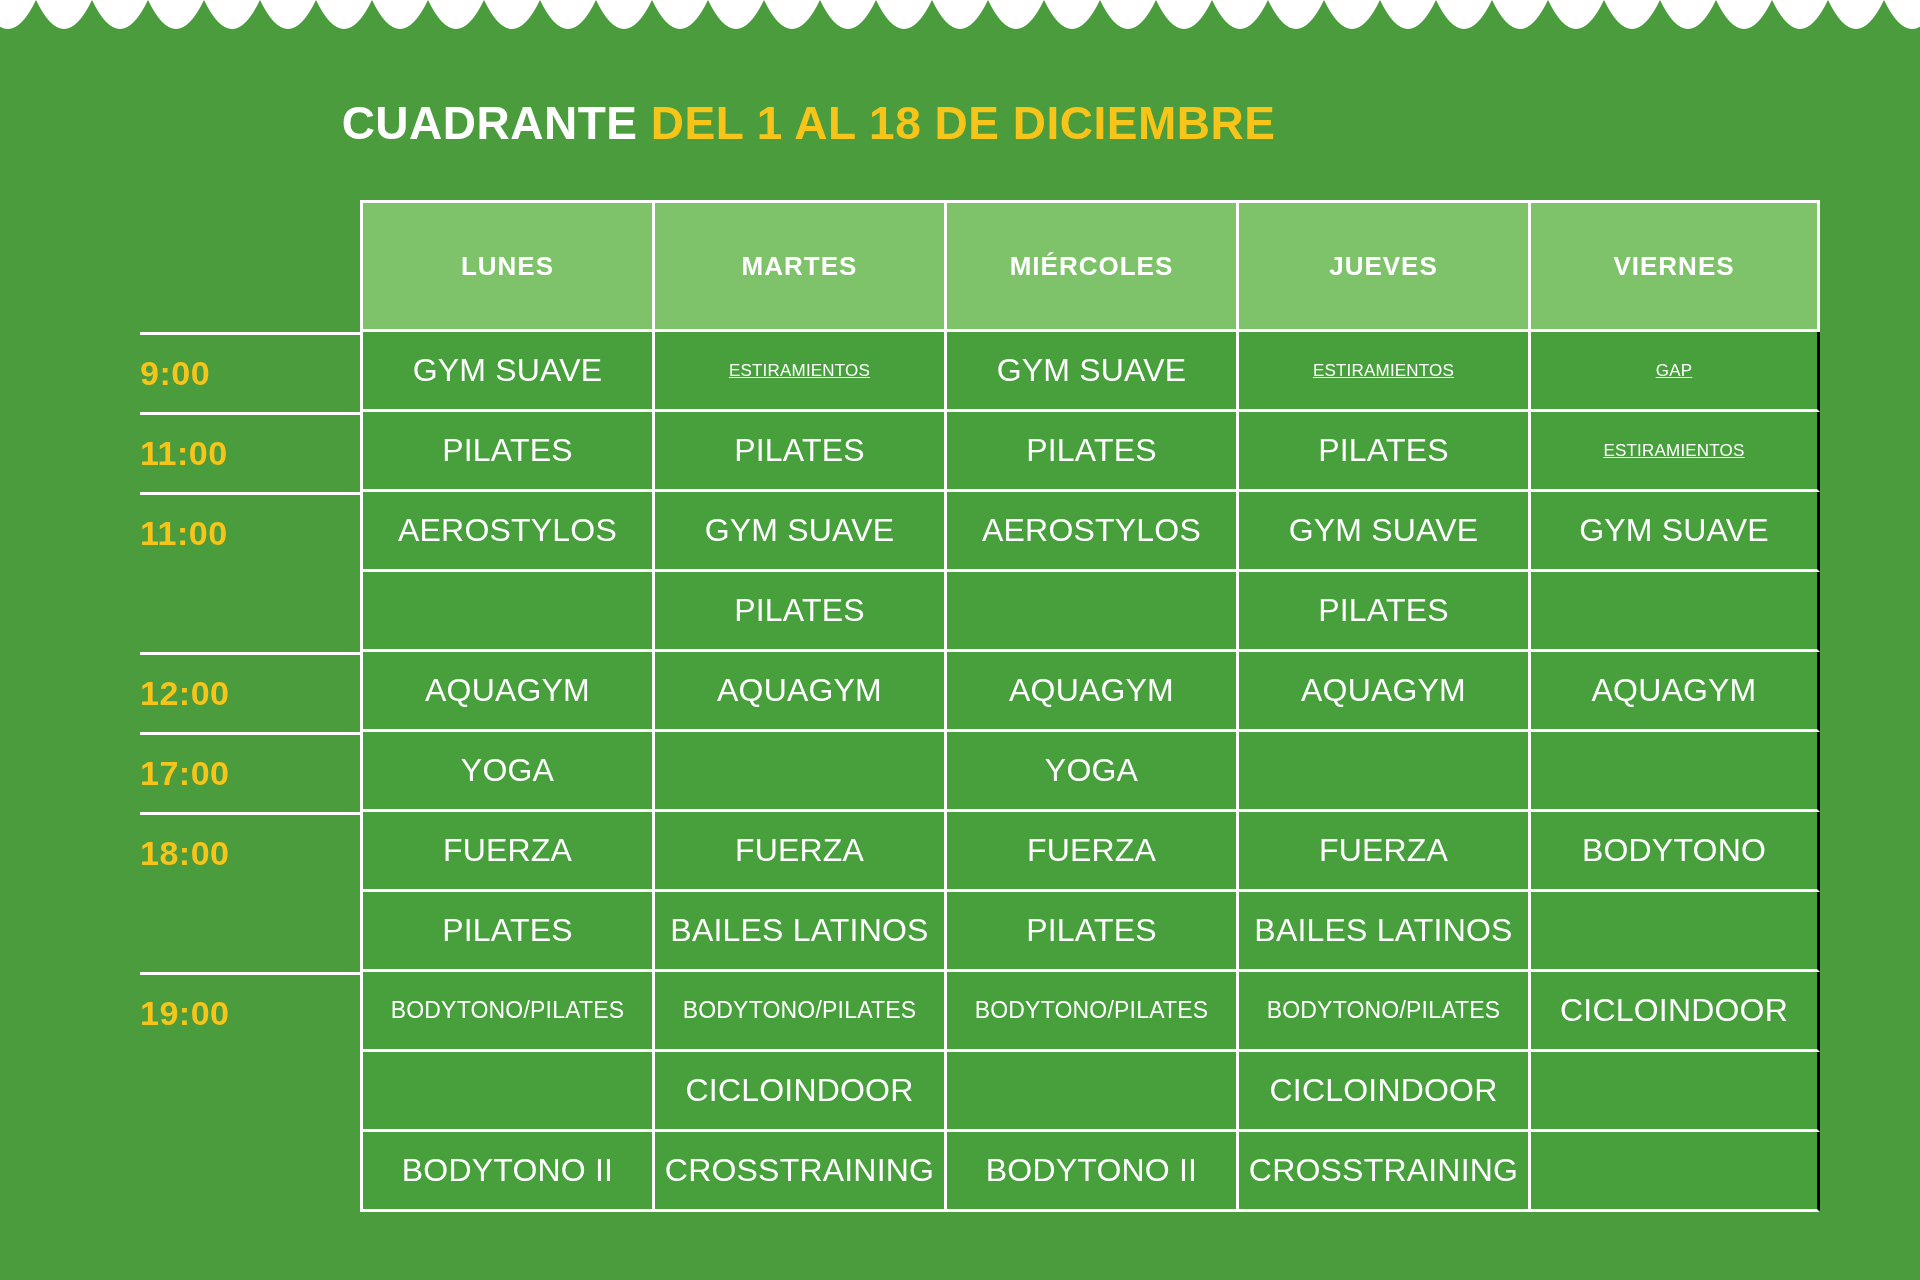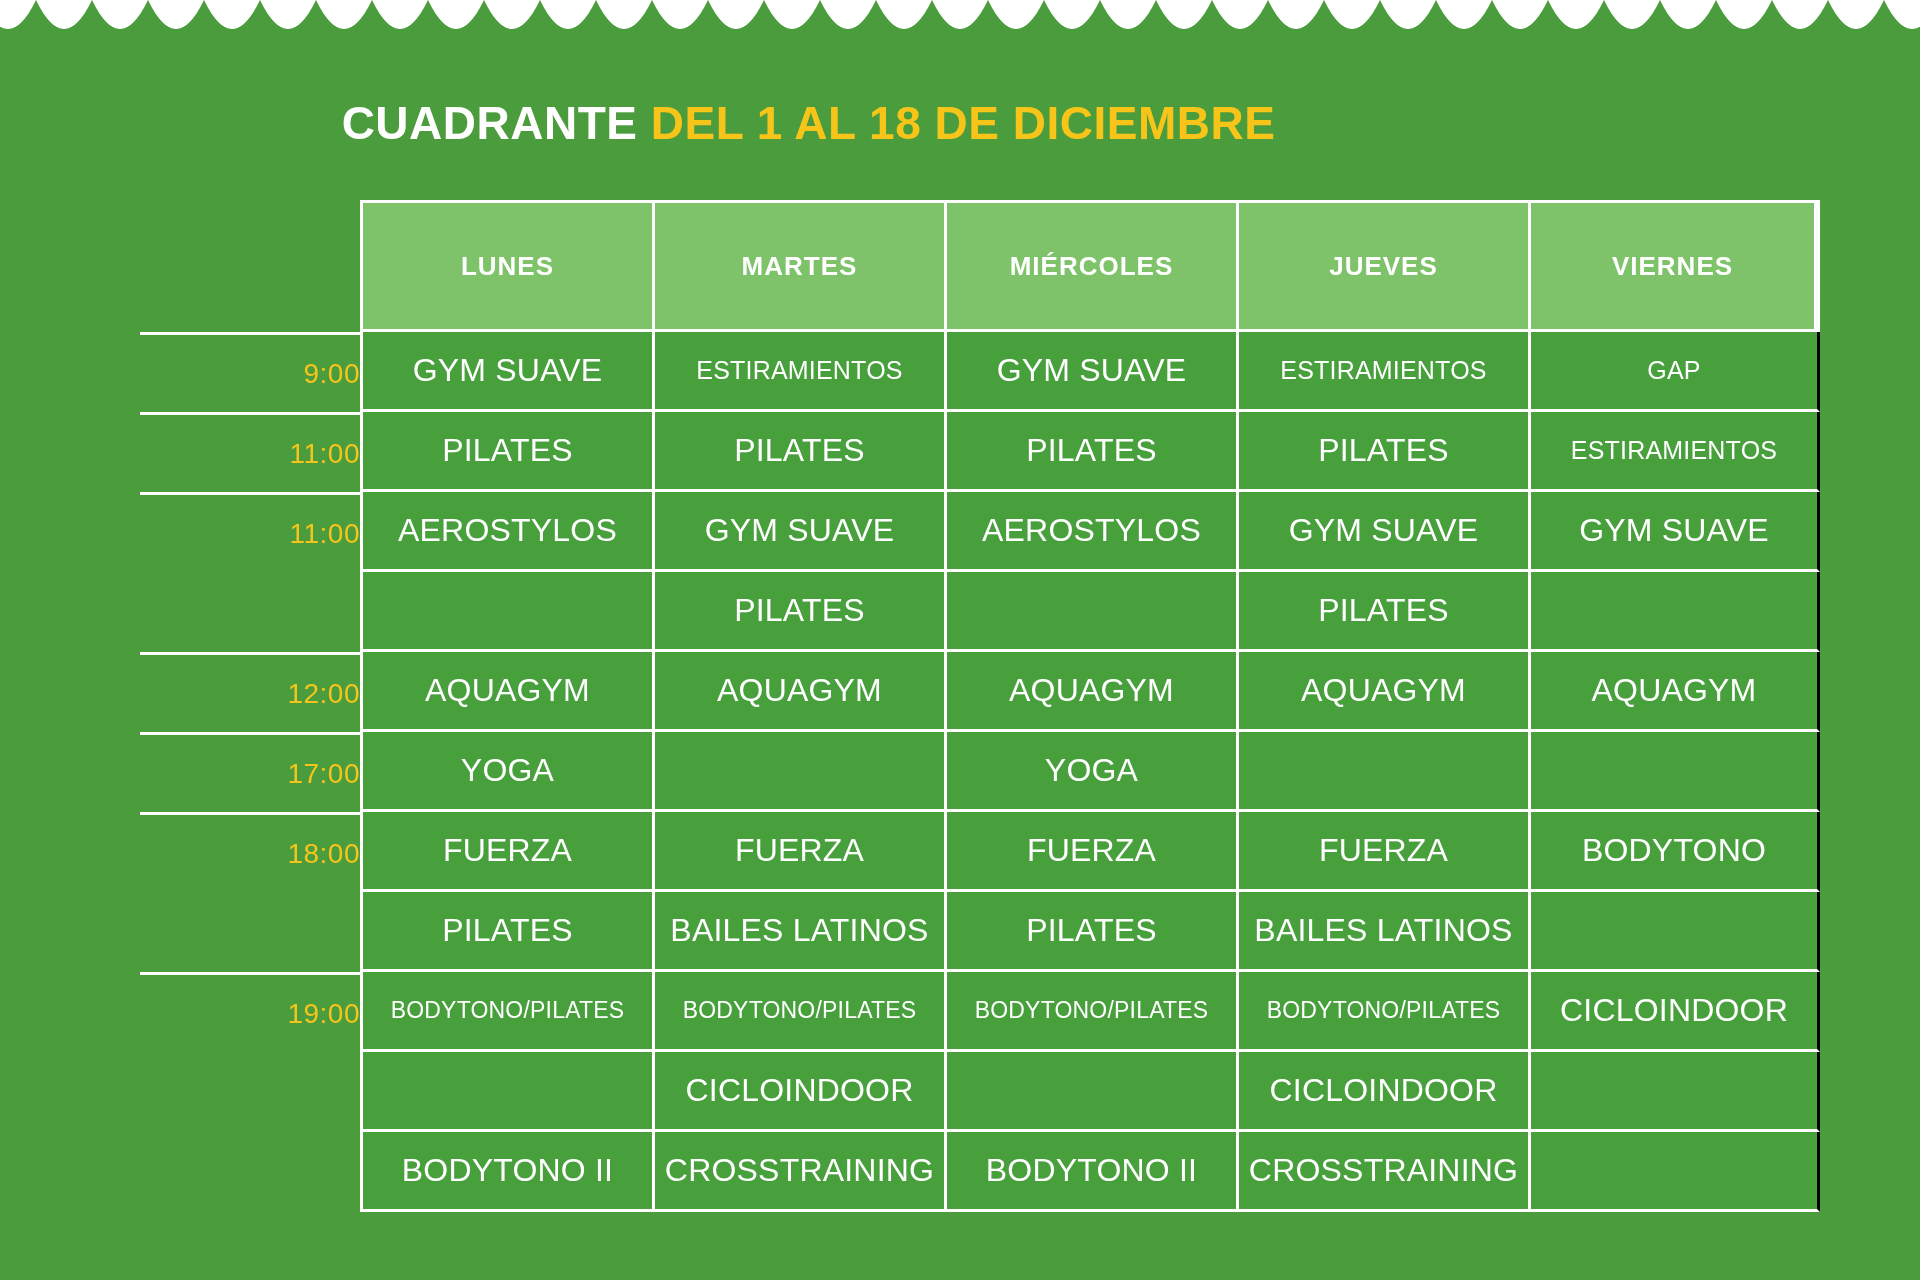--- a/index.html
+++ b/index.html
@@ -74,30 +74,30 @@
     color: #ffffff;
     font-size: 26px;
     font-weight: 800;
     letter-spacing: 1px;
     text-align: center;
     vertical-align: middle;
     border: 3px solid #ffffff;
     border-right: 0;
     box-sizing: border-box;
   }
-  th.day-head.last { border-right: 6px solid #ffffff; }
+  th.day-head.last { border-right: 3px solid #ffffff; }
 
   
   td.hour {
     height: 80px;
     background: transparent;
     color: #f7c51a;
-    font-size: 28px;
-    font-weight: 400;
-    text-align: right;
+    font-size: 34px;
+    font-weight: 700;
+    text-align: left;
     vertical-align: middle;
     border-top: 3px solid #ffffff;
     box-sizing: border-box;
     letter-spacing: 0.5px;
   }
   td.hour.no-line {
     border-top: 0;
   }
 
   
@@ -111,21 +111,21 @@
     border-top: 0;
     border-right: 0;
     box-sizing: border-box;
     font-size: 32px;
     font-weight: 400;
     letter-spacing: 0.2px;
     overflow: hidden;
     white-space: nowrap;
   }
   td.cell.last { border-right: 3px solid #000000; }
-  td.cell.sm { font-size: 25px; }
+  td.cell.sm { font-size: 17px; text-decoration: underline; }
   td.cell.xs { font-size: 23px; text-align: center; }
 </style>
 </head>
 <body>
 
 <div class="scallop-band">
   <svg width="1920" height="70" viewBox="0 0 1920 70" xmlns="http://www.w3.org/2000/svg" aria-hidden="true">
     <rect x="0" y="0" width="1920" height="70" fill="#4a9c3c"></rect>
     <g fill="#ffffff">
       <path d="M0,0 L1920,0 L1920,6 L0,6 Z" opacity="0"></path>

